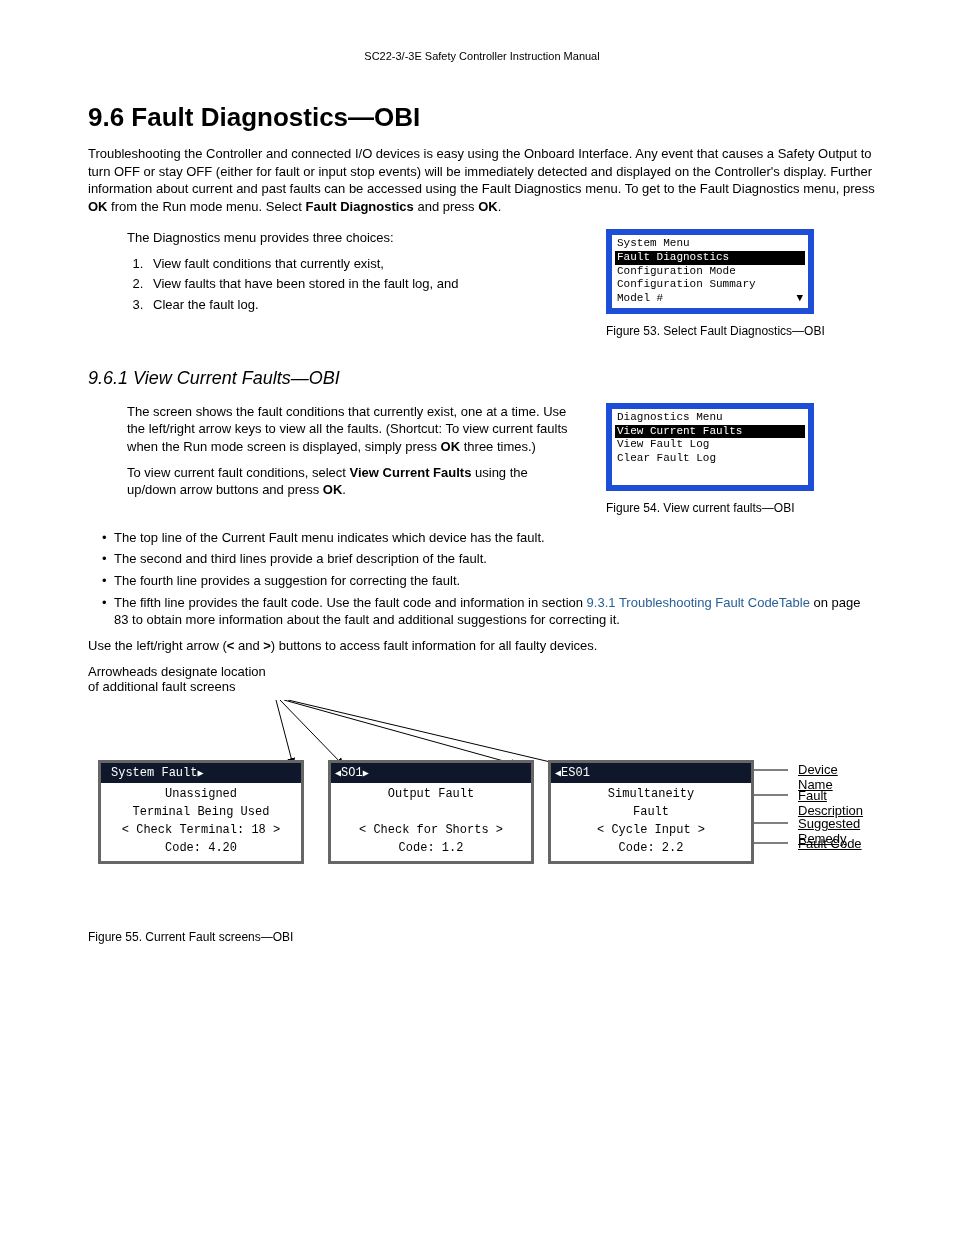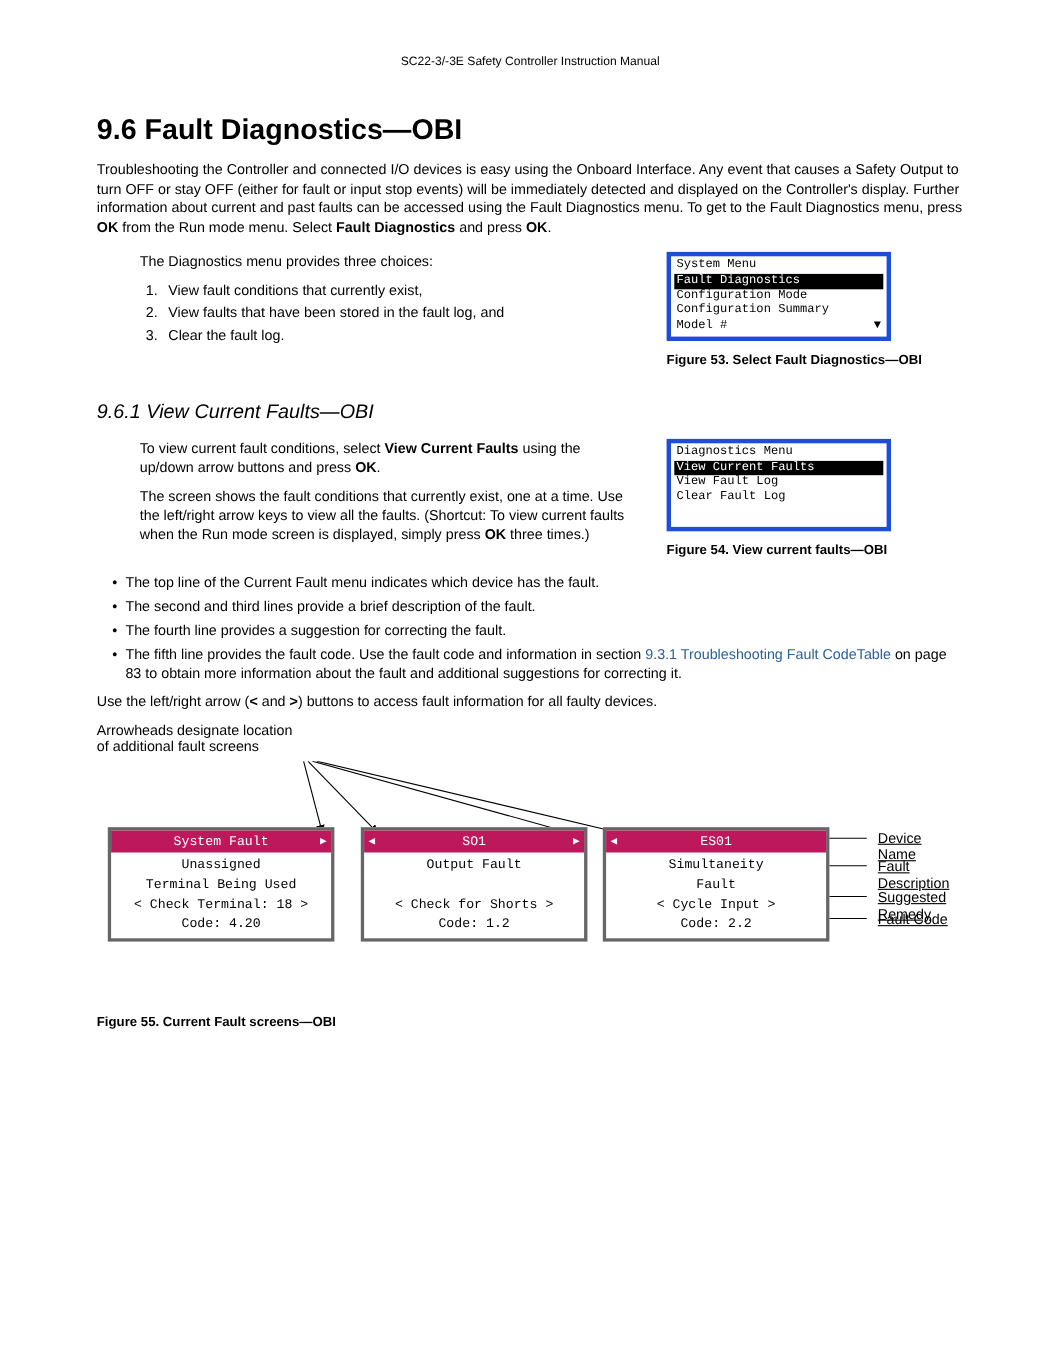--- a/index.html
+++ b/index.html
@@ -43,35 +43,35 @@
     margin-left: 39px;
   }
   .two-col .left { flex: 1; }
   .two-col .right { width: 270px; }
   ol.numbered { margin: 6px 0 6px 20px; padding: 0; }
   ol.numbered li { margin: 3px 0; line-height: 1.35; padding-left: 6px; }
   ul.bullets { list-style: none; margin: 6px 0 6px 14px; padding: 0; }
   ul.bullets li { position: relative; padding-left: 12px; margin: 4px 0; line-height: 1.35; }
   ul.bullets li::before { content: "•"; position: absolute; left: 0; }
   .menu-box {
-    border: 4px solid #1d4ed8;
+    border: 6px solid #1d4ed8;
     width: 190px;
     font-family: "Courier New", monospace;
     font-size: 11px;
     line-height: 1.25;
     padding: 2px 3px;
     background: #fff;
   }
   .menu-box .selected {
     background: #000;
     color: #fff;
   }
   .menu-box .row { padding: 0 2px; }
   .fig-caption {
-    font-weight: bold;
+    font-weight: normal;
     font-size: 12px;
     margin-top: 10px;
   }
   .link { color: #2a6099; cursor: pointer; }
   .diagram {
     position: relative;
     height: 220px;
     margin-top: 6px;
   }
   .arrow-text {
@@ -82,24 +82,23 @@
     background: #fff;
     width: 200px;
     text-align: center;
     font-family: "Courier New", monospace;
     font-size: 12px;
     line-height: 1.5;
     position: absolute;
     top: 60px;
   }
   .fault-box .hbar {
-    background: #be185d;
+    background: #0f172a;
     color: #fff;
     display: flex;
-    justify-content: space-between;
     align-items: center;
     padding: 1px 4px;
   }
   .fault-box .hbar .tri-l, .fault-box .hbar .tri-r { font-size: 10px; }
   .fault-box .body { padding: 2px 4px 4px 4px; }
   .annot {
     position: absolute;
     font-size: 13px;
     font-family: Arial, sans-serif;
     text-decoration: underline;
@@ -154,24 +153,24 @@
       </div>
       <div class="fig-caption">Figure 53. Select Fault Diagnostics—OBI</div>
     </div>
   </div>
 
   <h2>9.6.1 View Current Faults—OBI</h2>
 
   <div class="two-col">
     <div class="left">
       <p>
-        <span>To view current fault conditions, select </span><span class="bold">View Current Faults</span><span> using the up/down arrow buttons and press </span><span class="bold">OK</span><span>.</span>
+        <span>The screen shows the fault conditions that currently exist, one at a time. Use the left/right arrow keys to view all the faults. (Shortcut: To view current faults when the Run mode screen is displayed, simply press </span><span class="bold">OK</span><span> three times.)</span>
       </p>
       <p>
-        <span>The screen shows the fault conditions that currently exist, one at a time. Use the left/right arrow keys to view all the faults. (Shortcut: To view current faults when the Run mode screen is displayed, simply press </span><span class="bold">OK</span><span> three times.)</span>
+        <span>To view current fault conditions, select </span><span class="bold">View Current Faults</span><span> using the up/down arrow buttons and press </span><span class="bold">OK</span><span>.</span>
       </p>
     </div>
     <div class="right">
       <div class="menu-box" style="height:72px;">
         <div class="row">Diagnostics Menu</div>
         <div class="row selected">View Current Faults</div>
         <div class="row">View Fault Log</div>
         <div class="row">Clear Fault Log</div>
       </div>
       <div class="fig-caption">Figure 54. View current faults—OBI</div>

